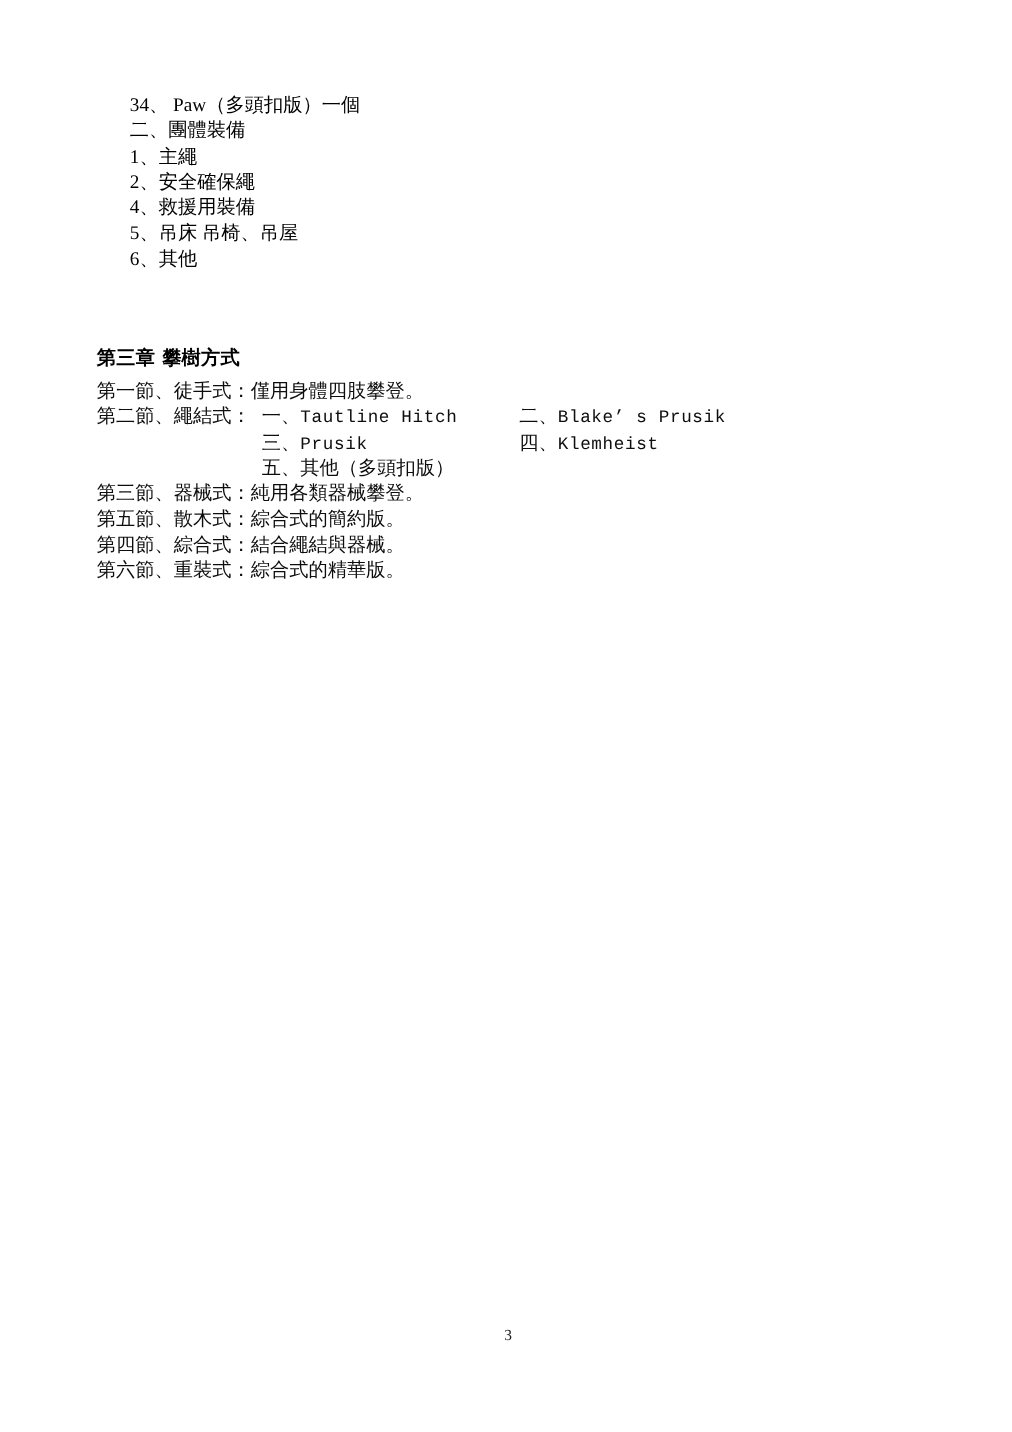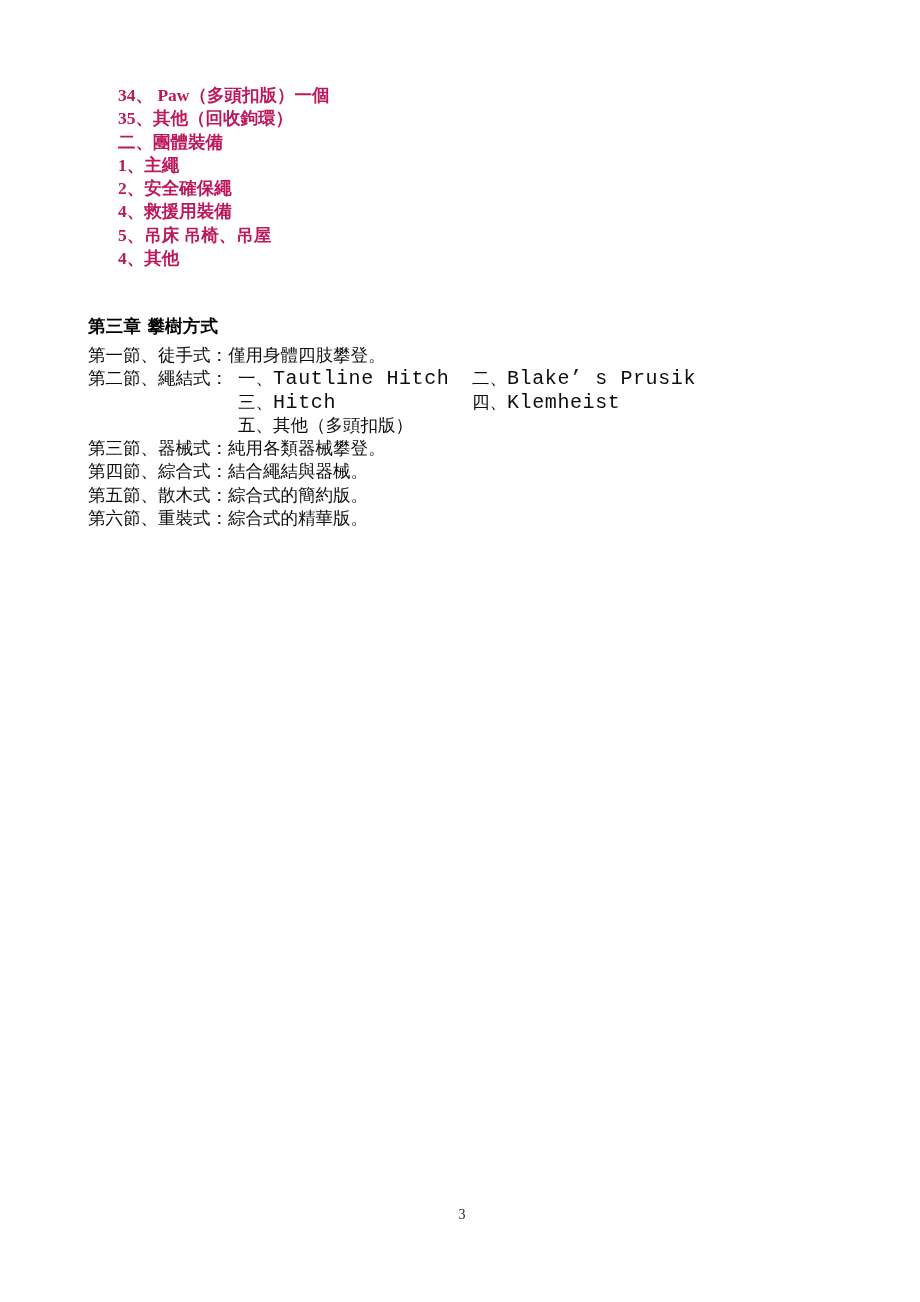--- a/index.html
+++ b/index.html
@@ -28,22 +28,21 @@
     position: absolute;
     left: 0;
     top: 0;
     width: 920px;
   }
 
   .line {
     font-size: 17.5px;
     line-height: 23.3px;
     white-space: pre;
-    color: #be185d;
-    font-weight: bold;
+    color: #000000;
   }
 
   
   .indent-list { padding-left: 118px; }
 
   
   .list-block {
     position: absolute;
     left: 0;
     top: 84px;
@@ -103,21 +102,21 @@
   }
   .knot-row .col2 {
     position: absolute;
     left: 472px;
     top: 0;
   }
 
   
   .mono {
     font-family: "Liberation Mono", "DejaVu Sans Mono", monospace;
-    font-size: 20px;
+    font-size: 16px;
     letter-spacing: 0.6px;
   }
 
   .cjk-num {
     font-family: "Liberation Serif", "DejaVu Serif", serif;
     font-size: 17.5px;
     letter-spacing: 0;
   }
 
   
@@ -138,53 +137,52 @@
 </style>
 </head>
 <body>
 
 <div class="page">
 
   <div class="content">
 
     <div class="list-block">
       <div class="line indent-list">34、 Paw（多頭扣版）一個</div>
-      <div class="line indent-list">35、其他（回收鉤環）</div>
       <div class="line indent-list">二、團體裝備</div>
       <div class="line indent-list">1、主繩</div>
       <div class="line indent-list">2、安全確保繩</div>
       <div class="line indent-list">4、救援用裝備</div>
       <div class="line indent-list">5、吊床 吊椅、吊屋</div>
-      <div class="line indent-list">4、其他</div>
+      <div class="line indent-list">6、其他</div>
     </div>
 
     <div class="chapter-heading">第三章 攀樹方式</div>
 
     <div class="sections-block">
 
       <div class="sec-line">第一節、徒手式：僅用身體四肢攀登。</div>
 
       <div class="knot-row">
         <span class="lead">第二節、繩結式：</span>
         <span class="col1"><span class="cjk-num">一、</span><span class="mono">Tautline Hitch</span></span>
         <span class="col2"><span class="cjk-num">二、</span><span class="mono">Blake’ s Prusik</span></span>
       </div>
 
       <div class="knot-row">
-        <span class="col1"><span class="cjk-num">三、</span><span class="mono">Hitch</span></span>
+        <span class="col1"><span class="cjk-num">三、</span><span class="mono">Prusik</span></span>
         <span class="col2"><span class="cjk-num">四、</span><span class="mono">Klemheist</span></span>
       </div>
 
       <div class="knot-row">
         <span class="col1"><span class="cjk-num">五、</span><span class="cjk-num">其他（多頭扣版）</span></span>
       </div>
 
       <div class="sec-line">第三節、器械式：純用各類器械攀登。</div>
+      <div class="sec-line">第五節、散木式：綜合式的簡約版。</div>
       <div class="sec-line">第四節、綜合式：結合繩結與器械。</div>
-      <div class="sec-line">第五節、散木式：綜合式的簡約版。</div>
       <div class="sec-line">第六節、重裝式：綜合式的精華版。</div>
 
     </div>
 
   </div>
 
   <div class="page-number">
     <span>3</span>
   </div>
 

